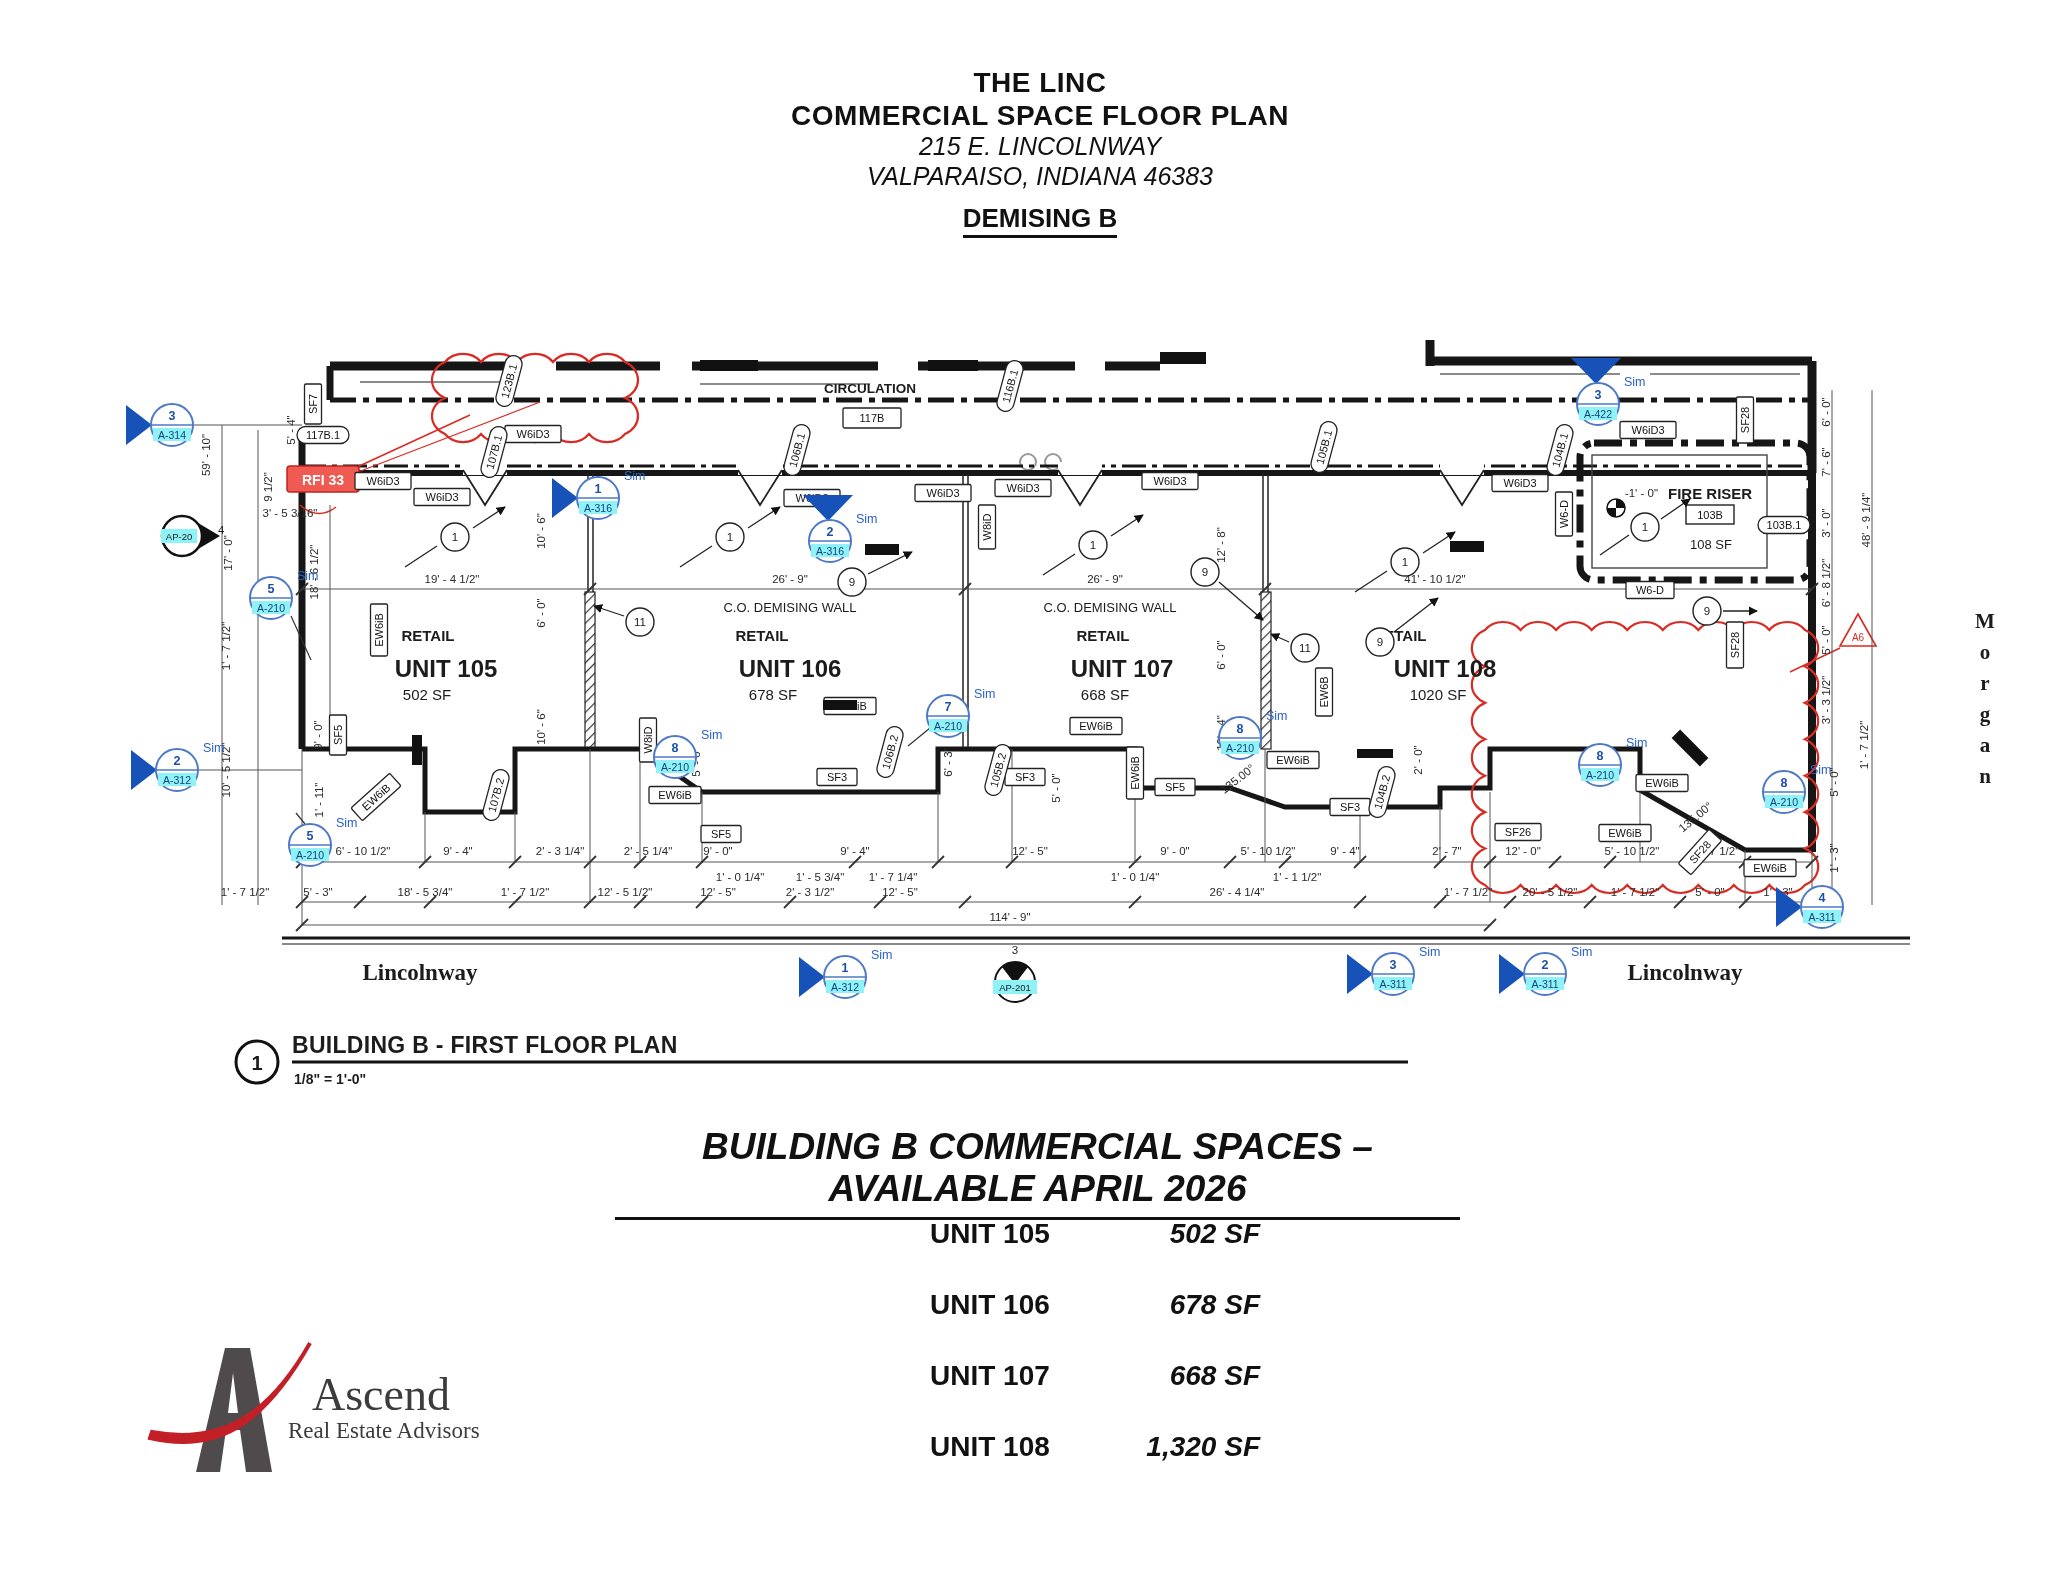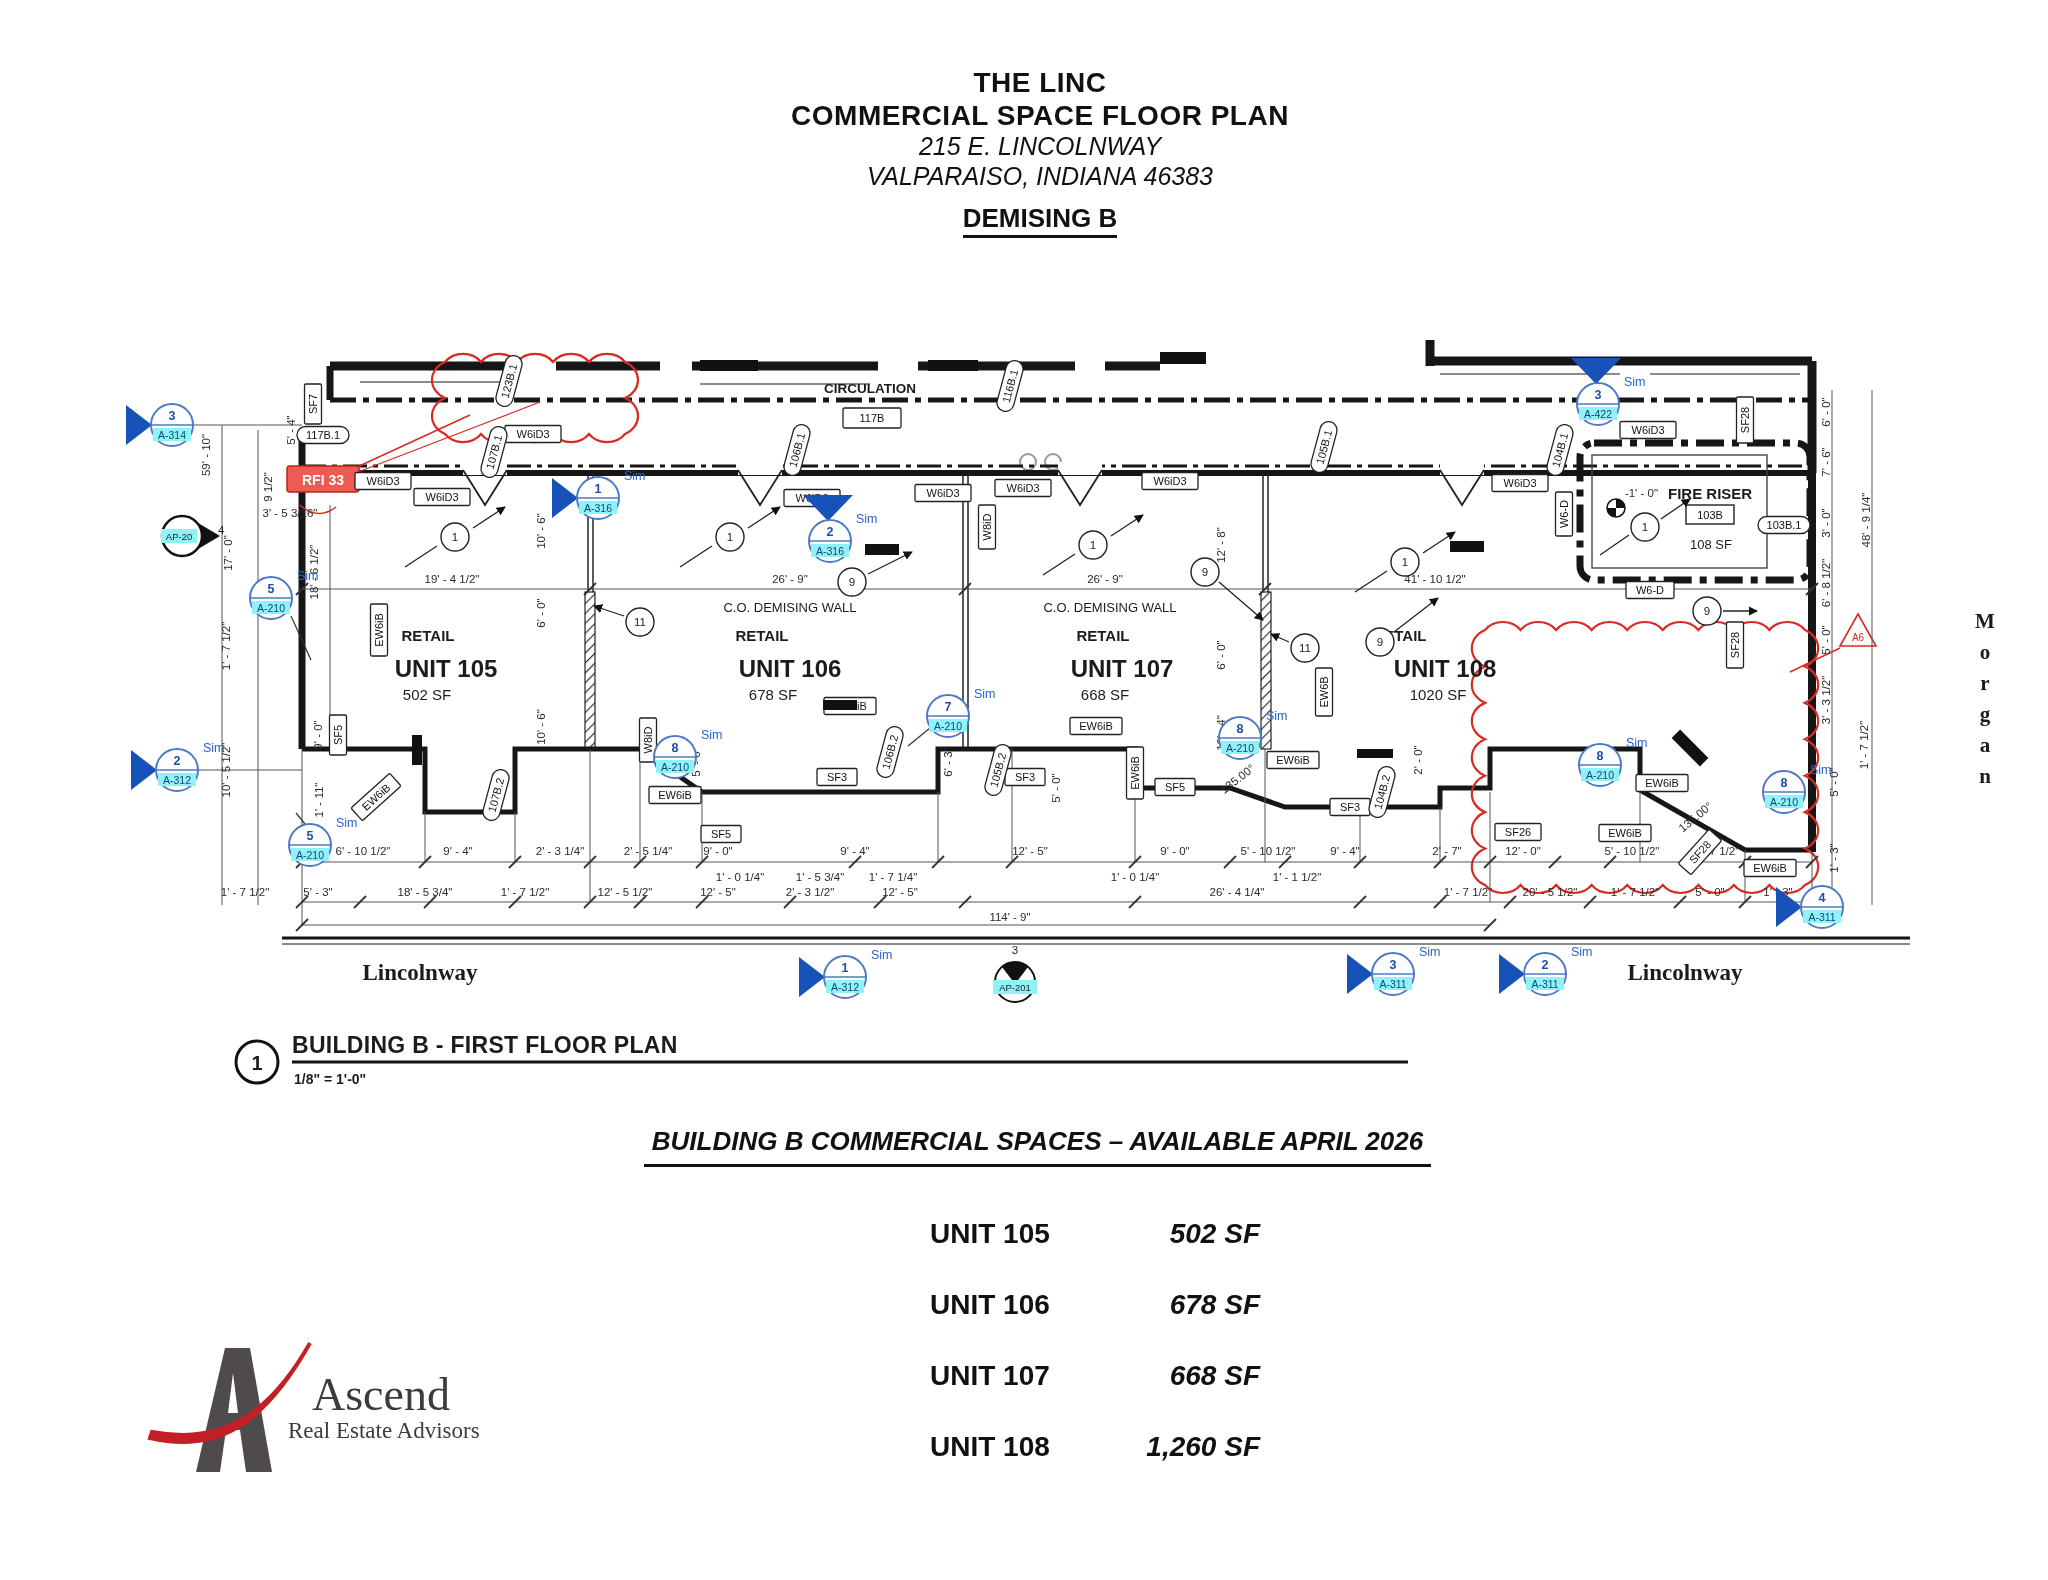--- a/index.html
+++ b/index.html
@@ -24,21 +24,21 @@
   .conum{font-size:12.5px;font-weight:bold;fill:#1d4fa8;}
   .cosheet{font-size:10.5px;fill:#16427c;}
   .simtxt{font-size:12.5px;fill:#2b63c9;}
   .keytxt{font-size:11.5px;fill:#222;}
   .rfitxt{font-size:14px;font-weight:bold;fill:#fff;}
   .street{font-family:"Liberation Serif",serif;font-size:23px;font-weight:bold;}
   .frt{font-size:15px;font-weight:bold;}
   .dtitle{font-size:23px;font-weight:bold;letter-spacing:.3px;}
   .dscale{font-size:14px;font-weight:bold;}
   .a6t{font-size:10px;fill:#d92b23;}
-  .avail-head{position:absolute;top:1126px;left:615px;width:845px;text-align:center;font-size:26px;font-weight:bold;font-style:italic;}
+  .avail-head{position:absolute;top:1126px;left:615px;width:845px;text-align:center;font-size:37px;font-weight:bold;font-style:italic;}
   .avail-head span{display:inline-block;border-bottom:3px solid #111;padding:0 8px 7px 8px;}
   .avail-rows{position:absolute;top:1198px;left:930px;width:330px;}
   .avail-row{display:flex;justify-content:space-between;height:71px;align-items:center;}
   .avail-row .u{font-size:28px;font-weight:bold;}
   .avail-row .a{font-size:28px;font-weight:bold;font-style:italic;}
   .logo{position:absolute;left:140px;top:1325px;width:460px;height:210px;}
   .logo text{font-family:"Liberation Serif",serif;}
   .brandtxt{font-size:46px;fill:#3c3c3c;}
   .tagltxt{font-size:23px;fill:#3c3c3c;}
 </style>
@@ -784,21 +784,21 @@
     <div class="avail-row">
       <span class="u">UNIT 106</span>
       <span class="a">678 SF</span>
     </div>
     <div class="avail-row">
       <span class="u">UNIT 107</span>
       <span class="a">668 SF</span>
     </div>
     <div class="avail-row">
       <span class="u">UNIT 108</span>
-      <span class="a">1,260 SF</span>
+      <span class="a">1,320 SF</span>
     </div>
   </div>
 
   <svg class="logo" width="460" height="210" viewBox="0 0 460 210">
     <path d="M56,147 L85,23 L110,23 L132,147 L106,147 L100,105 L86,105 L80,147 Z M88,88 L98,88 L93,48 Z" fill="#4f4b4c"></path>
     <path d="M10,113 C75,128 122,103 170,18 C126,96 76,119 12,107 Z" fill="#c22026" stroke="#c22026" stroke-width="4"></path>
     <text x="172" y="85" class="brandtxt">Ascend</text>
     <text x="148" y="113" class="tagltxt">Real Estate Advisors</text>
   </svg>
 

